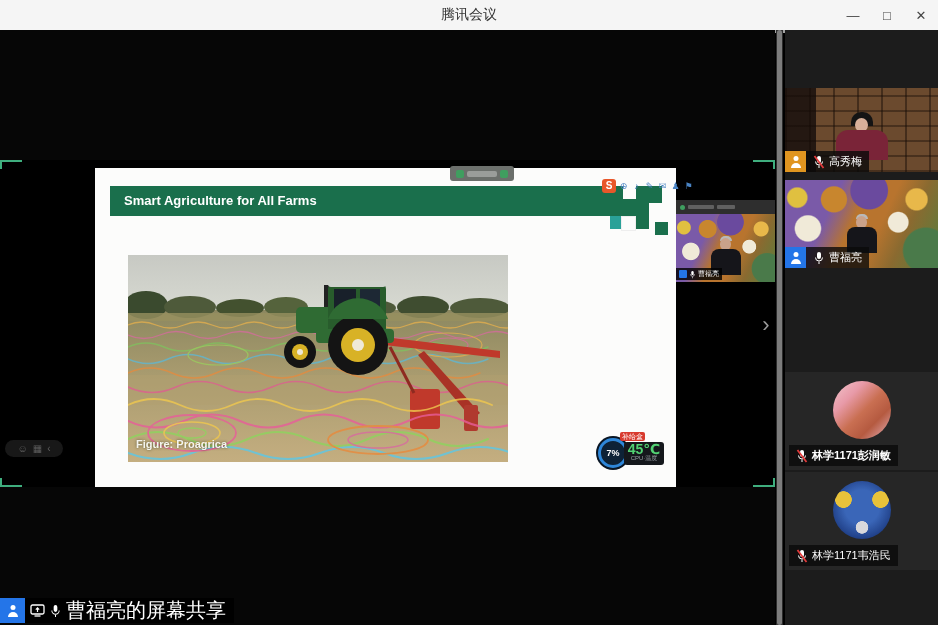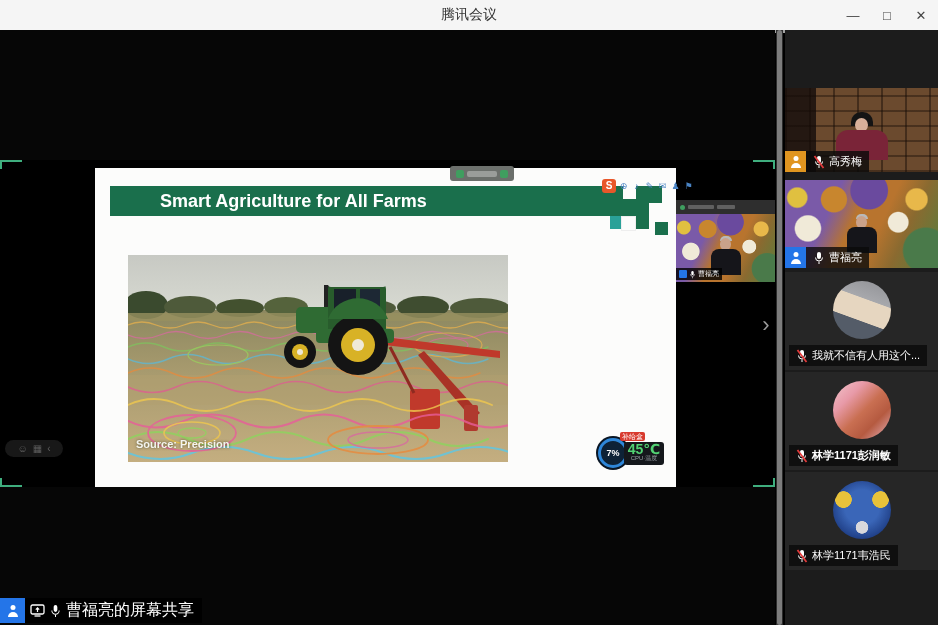--- a/index.html
+++ b/index.html
@@ -19,21 +19,21 @@
   .corner{position:absolute;width:22px;height:9px;}
   .corner:before{content:"";position:absolute;left:0;top:0;width:22px;height:2px;background:#3fae7e;}
   .corner:after{content:"";position:absolute;width:2px;height:9px;background:#3fae7e;top:0;}
   .corner.tl{left:0;top:0}.corner.tl:after{left:0}
   .corner.tr{right:0;top:0}.corner.tr:after{right:0}
   .corner.bl{left:0;bottom:0}.corner.bl:before{top:auto;bottom:0}.corner.bl:after{left:0;bottom:0;top:auto}
   .corner.br{right:0;bottom:0}.corner.br:before{top:auto;bottom:0}.corner.br:after{right:0;bottom:0;top:auto}
   
   .slide{position:absolute;left:95px;top:8px;width:581px;height:319px;background:#fcfcfb;}
   .banner{position:absolute;left:15px;top:18px;width:552px;height:30px;background:#1a6f4c;}
-  .banner-title{color:#fff;font-size:18px;font-weight:bold;line-height:30px;padding-left:14px;margin-left:36px;}
+  .banner-title{color:#fff;font-size:13px;font-weight:bold;line-height:30px;padding-left:14px;}
   .sq{position:absolute;width:13px;height:13px;}
   .figure-caption{position:absolute;left:427px;top:95px;width:150px;color:#2e9070;
                   font-size:13px;font-weight:bold;line-height:1.2;}
   .figure-caption div{margin-bottom:14px;}
   .photo{position:absolute;left:33px;top:87px;width:380px;height:207px;background:#b5a477;overflow:hidden;}
   .photo-source{position:absolute;left:8px;bottom:12px;color:#f4f4ee;font-size:11px;font-weight:bold;
                 text-shadow:0 0 3px rgba(60,60,30,.8);}
   
   .anno-bar{position:absolute;left:507px;top:10px;height:15px;display:flex;align-items:center;gap:2px;}
   .anno-logo{width:14px;height:14px;background:#e8572a;color:#fff;font-weight:bold;font-size:10px;
@@ -83,21 +83,21 @@
                 font-size:22px;line-height:26px;text-align:center;cursor:pointer;}
   .scrollstrip{position:absolute;left:776px;top:30px;width:7px;height:595px;background:#2c2c2c;}
   .scrollthumb{position:absolute;left:1px;top:0;width:5px;height:595px;background:#7c7c7c;border-radius:3px;}
   
   .corner-pill{position:absolute;left:5px;top:410px;width:58px;height:17px;background:#181818;border-radius:9px;
                display:flex;align-items:center;justify-content:center;gap:5px;color:#5f5f5f;font-size:10px;}
   
   .share-banner{position:absolute;left:0;top:568px;height:25px;display:flex;align-items:stretch;}
   .share-badge{width:25px;background:#2475e8;display:flex;align-items:center;justify-content:center;}
   .share-label{background:#000;display:flex;align-items:center;gap:5px;padding:0 8px 0 5px;
-               color:#fff;font-size:16px;}
+               color:#fff;font-size:20px;}
   
   .sidebar{position:absolute;left:785px;top:30px;width:153px;height:595px;background:#1c1c1c;}
   .tile{position:absolute;left:0;width:153px;background:#262626;overflow:hidden;cursor:pointer;}
   .tile.video1{top:58px;height:84px;}
   .tile.video2{top:150px;height:88px;box-shadow:inset 0 0 0 2px #5ec75e;}
   .tile.av1{top:242px;height:98px;}
   .tile.av2{top:342px;height:98px;font-weight:bold;}
   .tile.av3{top:442px;height:98px;}
   .bookshelf{position:absolute;inset:0;background:
       repeating-linear-gradient(90deg, rgba(20,10,5,.45) 0 2px, rgba(0,0,0,0) 2px 24px),
@@ -250,21 +250,21 @@
               <path d="M0 166 q28 13 56 0 t56 0 t56 0 t56 0 t56 0 t56 0 t56 0" stroke="#e85d9a" stroke-width="2"></path>
               <path d="M0 184 q30 -14 60 0 t60 0 t60 0 t60 0 t60 0 t60 0" stroke="#8ed45e" stroke-width="2"></path>
               <path d="M0 198 q32 12 64 0 t64 0 t64 0 t64 0 t64 0 t64 0" stroke="#5bc8e8" stroke-width="2"></path>
               <ellipse cx="64" cy="178" rx="44" ry="18" stroke="#e85d9a" stroke-width="1.8"></ellipse>
               <ellipse cx="64" cy="178" rx="28" ry="11" stroke="#f0c84e" stroke-width="1.6"></ellipse>
               <ellipse cx="64" cy="178" rx="14" ry="5" stroke="#8ed45e" stroke-width="1.4"></ellipse>
               <ellipse cx="250" cy="185" rx="50" ry="14" stroke="#e88a3c" stroke-width="1.8"></ellipse>
               <ellipse cx="250" cy="185" rx="30" ry="8" stroke="#d86aa0" stroke-width="1.6"></ellipse>
             </g>
           </svg>
-          <div class="photo-source">Source: Precision</div>
+          <div class="photo-source">Figure: Proagrica</div>
         </div>
 
         <div class="perf">
           <div class="gauge">7%</div>
           <div class="perf-panel">
             <div class="perf-temp">45℃</div>
             <div class="perf-temp-label">CPU·温度</div>
           </div>
           <div class="perf-badge">补给盒</div>
         </div>
@@ -364,32 +364,20 @@
       <div class="name-bar">
         <svg width="12" height="14" viewBox="0 0 12 14">
           <rect x="4" y="1" width="4" height="7" rx="2" fill="#fff"></rect>
           <path d="M2.5 6.5a3.5 3.5 0 0 0 7 0" stroke="#fff" fill="none"></path>
           <line x1="6" y1="10.5" x2="6" y2="13" stroke="#fff"></line>
         </svg>
         <span>曹福亮</span>
       </div>
     </div>
 
-    <div class="tile av1">
-      <div class="avatar beanie-boy"></div>
-      <div class="name-bar">
-        <svg width="12" height="14" viewBox="0 0 12 14">
-          <rect x="4" y="1" width="4" height="7" rx="2" fill="#fff"></rect>
-          <path d="M2.5 6.5a3.5 3.5 0 0 0 7 0" stroke="#fff" fill="none"></path>
-          <line x1="6" y1="10.5" x2="6" y2="13" stroke="#fff"></line>
-          <line x1="1.5" y1="1" x2="10.5" y2="13" stroke="#e23b3b" stroke-width="1.8"></line>
-        </svg>
-        <span>我就不信有人用这个...</span>
-      </div>
-    </div>
 
     <div class="tile av2">
       <div class="avatar pink-art"></div>
       <div class="name-bar">
         <svg width="12" height="14" viewBox="0 0 12 14">
           <rect x="4" y="1" width="4" height="7" rx="2" fill="#fff"></rect>
           <path d="M2.5 6.5a3.5 3.5 0 0 0 7 0" stroke="#fff" fill="none"></path>
           <line x1="6" y1="10.5" x2="6" y2="13" stroke="#fff"></line>
           <line x1="1.5" y1="1" x2="10.5" y2="13" stroke="#e23b3b" stroke-width="1.8"></line>
         </svg>

